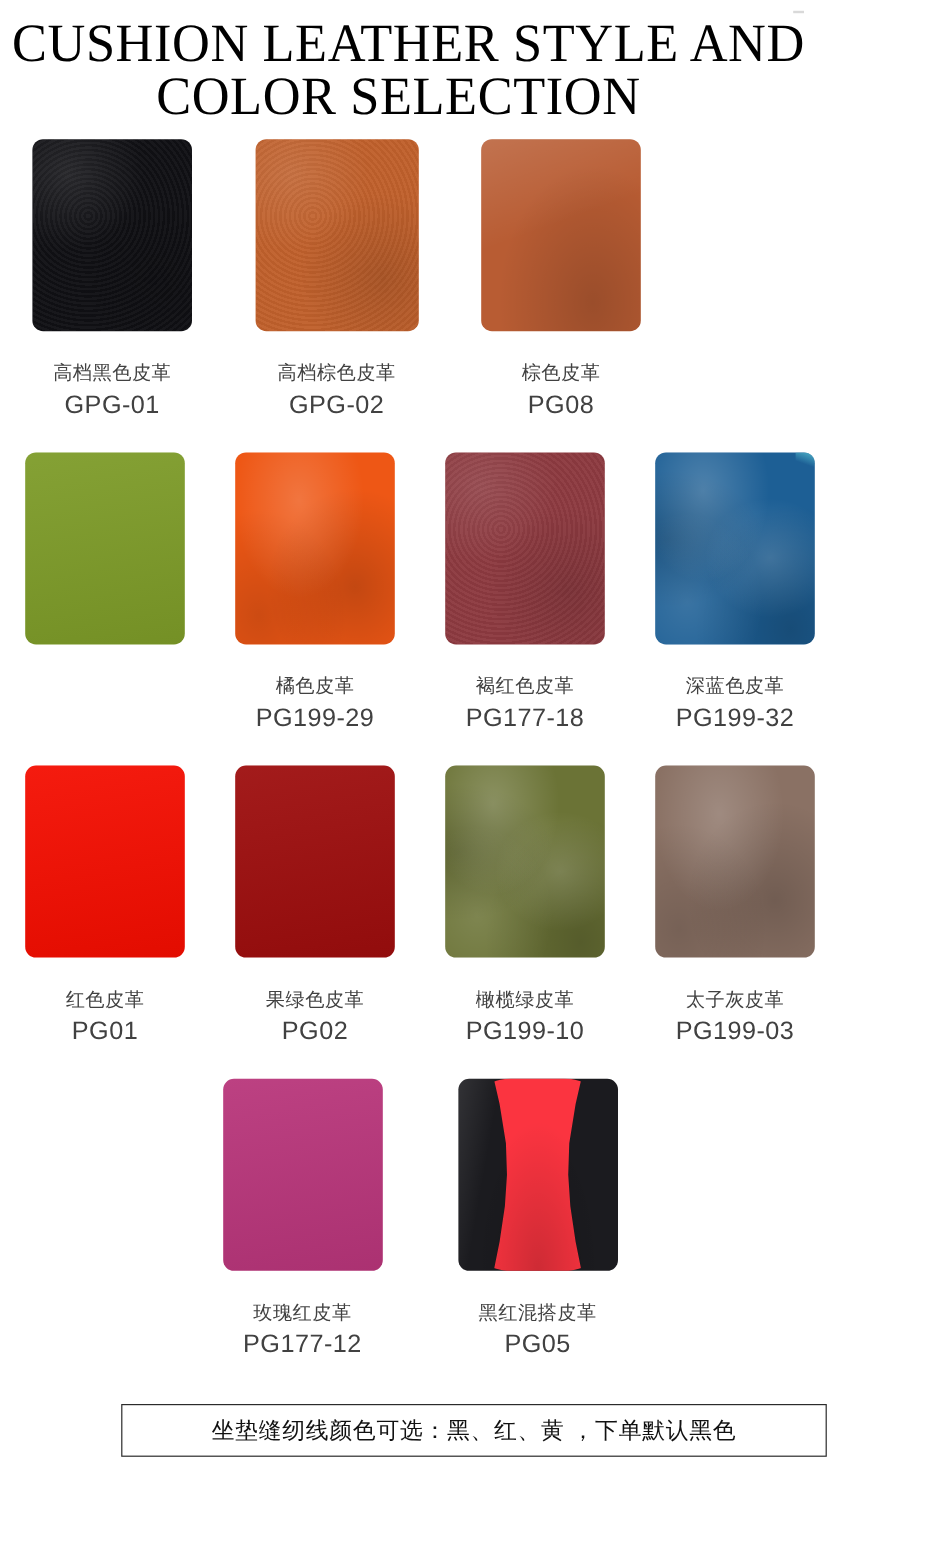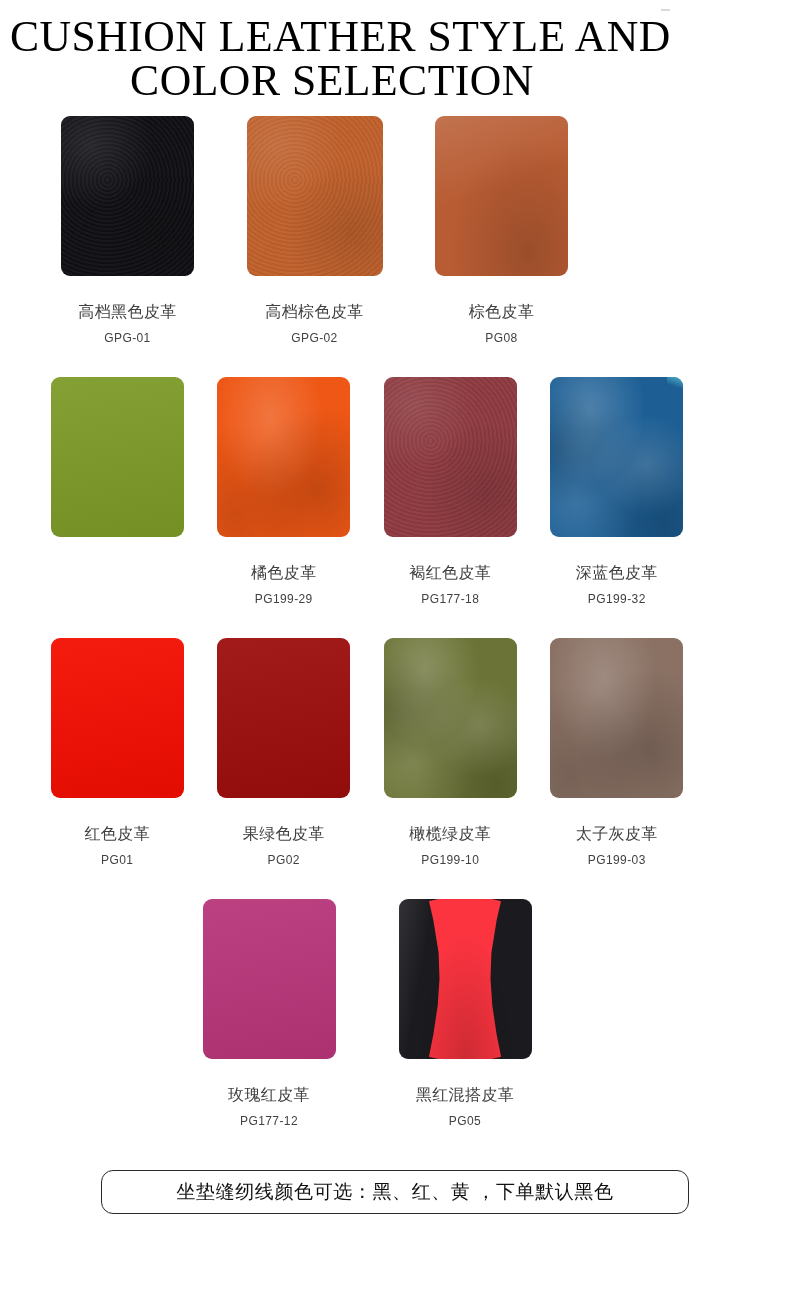--- a/index.html
+++ b/index.html
@@ -44,21 +44,20 @@
 
   
   .grid {
     width: 790px;
     margin-top: 14px;
   }
   .row {
     display: flex;
     width: 700px;
     justify-content: flex-start;
-    padding-left: 34px;
   }
   .row.row-4 { justify-content: center; }
 
   .cell {
     width: 187px;
     display: flex;
     flex-direction: column;
     align-items: center;
   }
   .row-4 .cell { width: 196px; }
@@ -144,40 +143,40 @@
     text-align: center;
     color: #414141;
     line-height: 26px;
   }
   .label-name {
     font-size: 16px;
     letter-spacing: .4px;
     white-space: nowrap;
   }
   .label-code {
-    font-size: 12px;
+    font-size: 21px;
     letter-spacing: .4px;
     white-space: nowrap;
   }
 
   .row-1 { margin-bottom: 0; }
   .row-gap { height: 26px; }
 
   
   .note-wrap {
     width: 790px;
     display: flex;
     justify-content: center;
     margin-top: 36px;
   }
   .note-box {
     width: 588px;
     height: 44px;
     border: 1.6px solid #2b2b2b;
-    border-radius: 12px;
+    border-radius: 0;
     display: flex;
     align-items: center;
     justify-content: center;
   }
   .note-text {
     font-size: 19px;
     color: #111111;
     letter-spacing: .6px;
     white-space: nowrap;
   }

